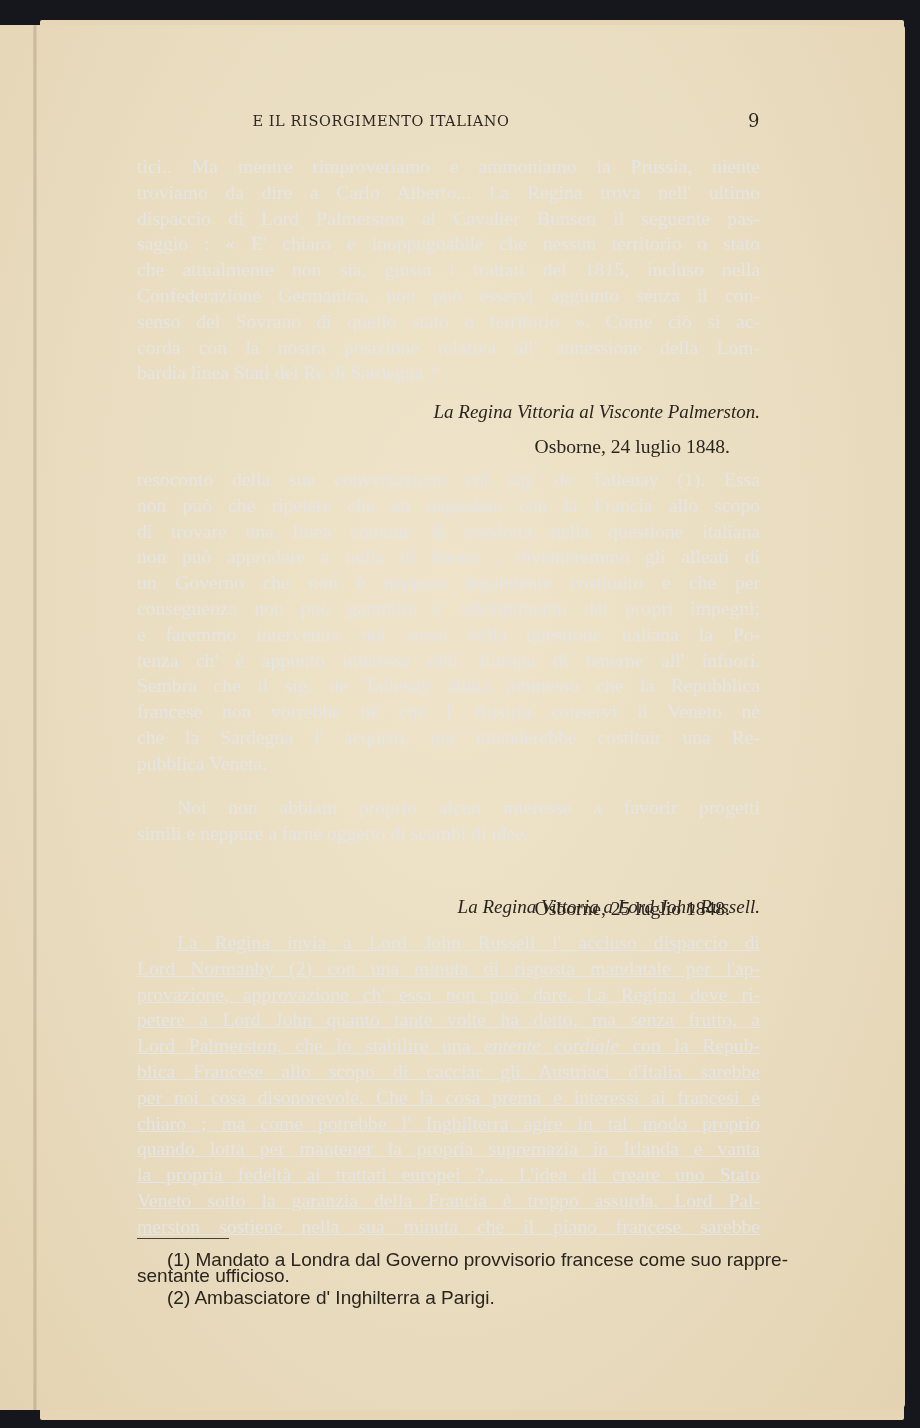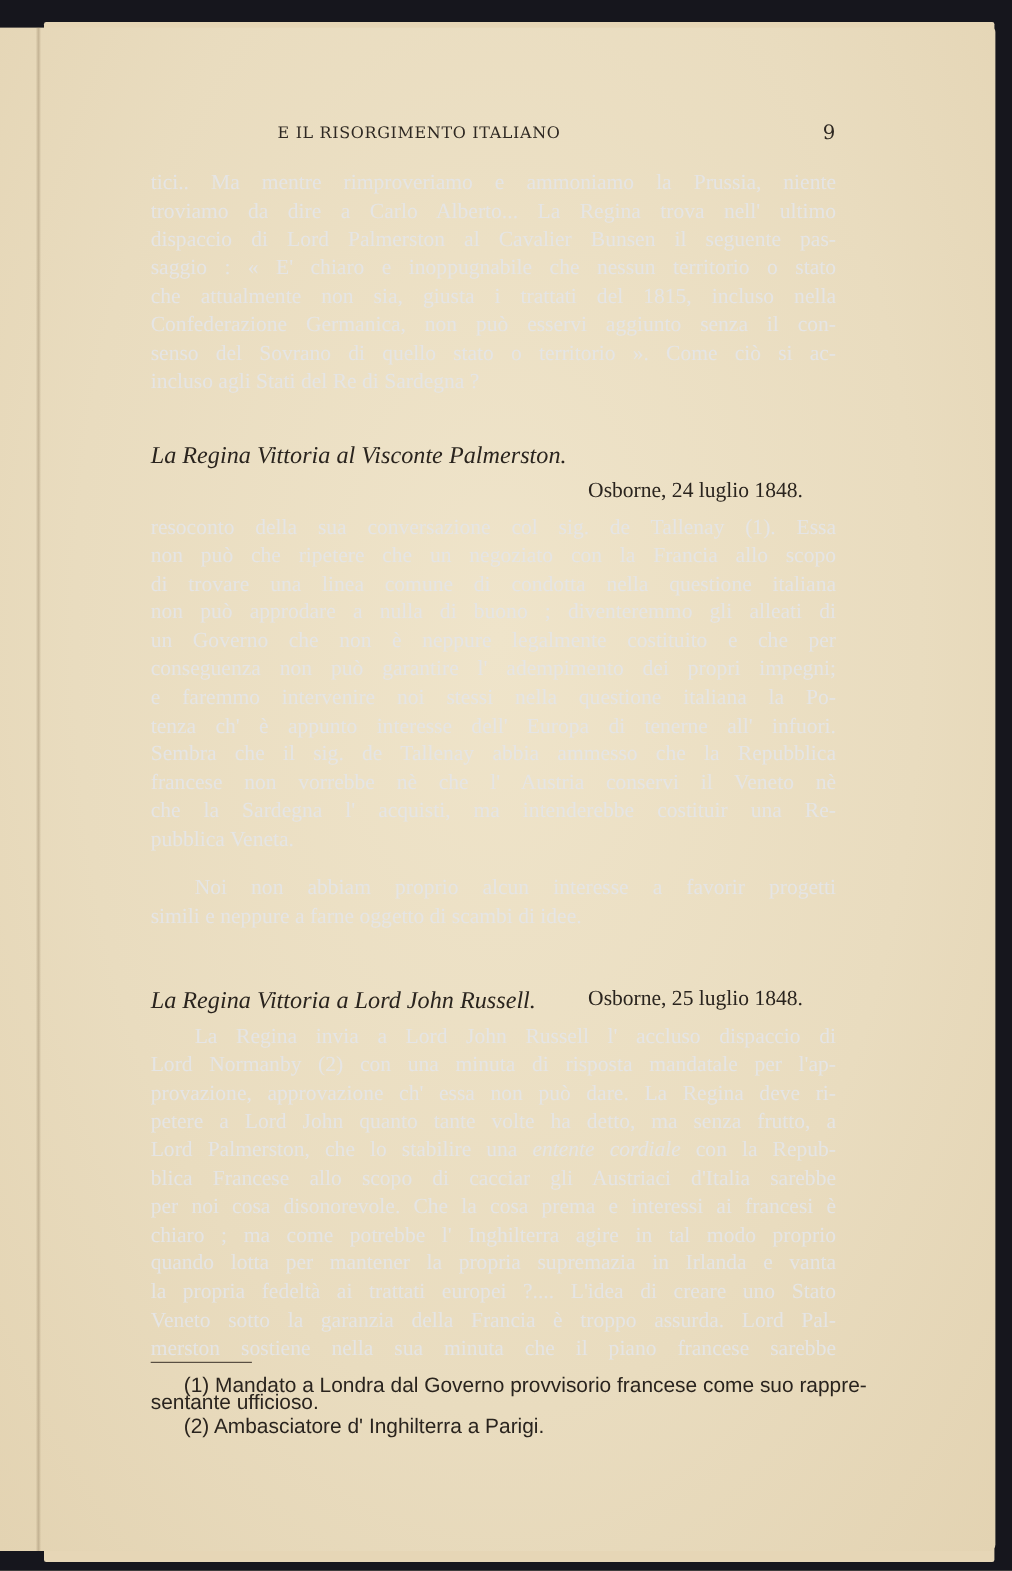--- a/index.html
+++ b/index.html
@@ -36,21 +36,21 @@
     font-family: "Liberation Serif", serif;
     font-size: 19.6px; line-height: 25.8px; color: #e5e5e5;
     text-align: justify; margin: 0;
   }
   .p .line { display: block; height: 25.8px; white-space: nowrap; text-align-last: justify; text-align: justify; }
   .p .line.last { text-align-last: left; }
   .indent { padding-left: 40px; }
   .heading {
     position: absolute; width: 623px; left: 137px;
     font-family: "Liberation Serif", serif; font-style: italic;
-    font-size: 22px; text-align: left; color: #2a241e;
+    font-size: 19px; text-align: right; color: #2a241e;
   }
   .dateline {
     position: absolute; right: 190px;
     font-family: "Liberation Serif", serif; font-size: 19.6px; color: #2a241e;
   }
   .rule {
     position: absolute; left: 137px; top: 1238px; width: 92px; height: 1px; background: #4a4036;
   }
   .fn {
     position: absolute; left: 137px; width: 623px;
@@ -72,21 +72,22 @@
 <div class="page-number">9</div>
 
 <div class="p" style="top:154px;">
   <span class="line">tici.. Ma mentre rimproveriamo e ammoniamo la Prussia, niente</span>
   <span class="line">troviamo da dire a Carlo Alberto... La Regina trova nell' ultimo</span>
   <span class="line">dispaccio di Lord Palmerston al Cavalier Bunsen il seguente pas-</span>
   <span class="line">saggio : « E' chiaro e inoppugnabile che nessun territorio o stato</span>
   <span class="line">che attualmente non sia, giusta i trattati del 1815, incluso nella</span>
   <span class="line">Confederazione Germanica, non può esservi aggiunto senza il con-</span>
   <span class="line">senso del Sovrano di quello stato o territorio ». Come ciò si ac-</span>
-  <span class="line last">incluso agli Stati del Re di Sardegna ?</span>
+  <span class="line">corda con la nostra posizione relativa all' annessione della Lom-</span>
+  <span class="line last">bardia linea Stati del Re di Sardegna ?</span>
 </div>
 
 <div class="heading" style="top:401px;">La Regina Vittoria al Visconte Palmerston.</div>
 <div class="dateline" style="top:436px;">Osborne, 24 luglio 1848.</div>
 
 <div class="p" style="top:467px;">
   <span class="line">resoconto della sua conversazione col sig. de Tallenay (1). Essa</span>
   <span class="line">non può che ripetere che un negoziato con la Francia allo scopo</span>
   <span class="line">di trovare una linea comune di condotta nella questione italiana</span>
   <span class="line">non può approdare a nulla di buono ; diventeremmo gli alleati di</span>
@@ -101,21 +102,21 @@
 </div>
 
 <div class="p" style="top:795px;">
   <span class="line indent">Noi non abbiam proprio alcun interesse a favorir progetti</span>
   <span class="line last">simili e neppure a farne oggetto di scambi di idee.</span>
 </div>
 
 <div class="heading" style="top:864px;margin-top:32px;">La Regina Vittoria a Lord John Russell.</div>
 <div class="dateline" style="top:898px;">Osborne, 25 luglio 1848.</div>
 
-<div class="p" style="top:930px;">
+<div class="p" style="top:930px;text-decoration:underline;">
   <span class="line indent">La Regina invia a Lord John Russell l' accluso dispaccio di</span>
   <span class="line">Lord Normanby (2) con una minuta di risposta mandatale per l'ap-</span>
   <span class="line">provazione, approvazione ch' essa non può dare. La Regina deve ri-</span>
   <span class="line">petere a Lord John quanto tante volte ha detto, ma senza frutto, a</span>
   <span class="line"><span>Lord Palmerston, che lo stabilire una </span><em>entente cordiale</em><span> con la Repub-</span></span>
   <span class="line">blica Francese allo scopo di cacciar gli Austriaci d'Italia sarebbe</span>
   <span class="line">per noi cosa disonorevole. Che la cosa prema e interessi ai francesi è</span>
   <span class="line">chiaro ; ma come potrebbe l' Inghilterra agire in tal modo proprio</span>
   <span class="line">quando lotta per mantener la propria supremazia in Irlanda e vanta</span>
   <span class="line">la propria fedeltà ai trattati europei ?.... L'idea di creare uno Stato</span>

